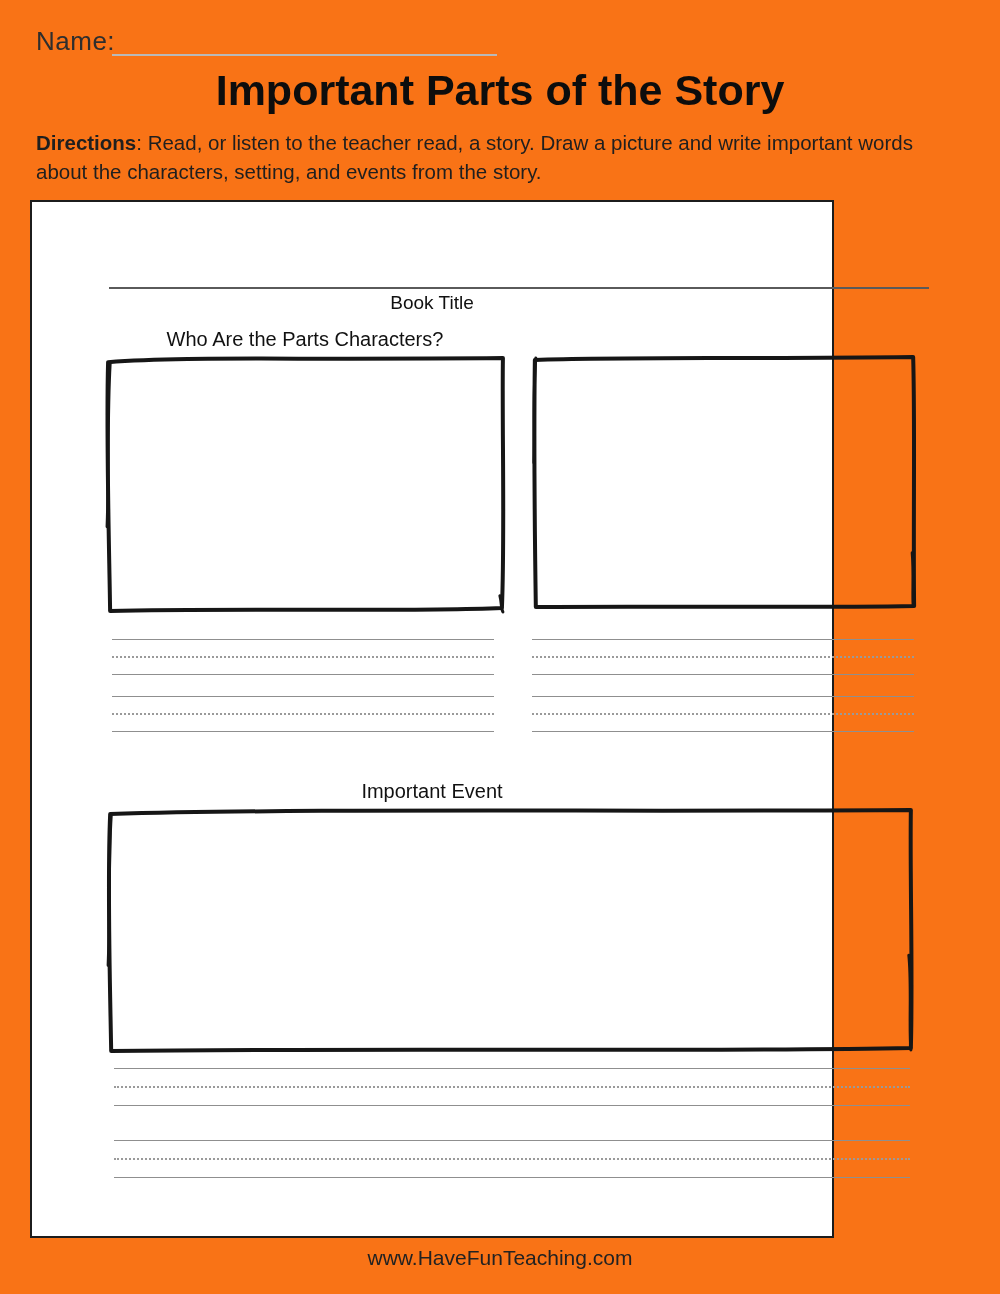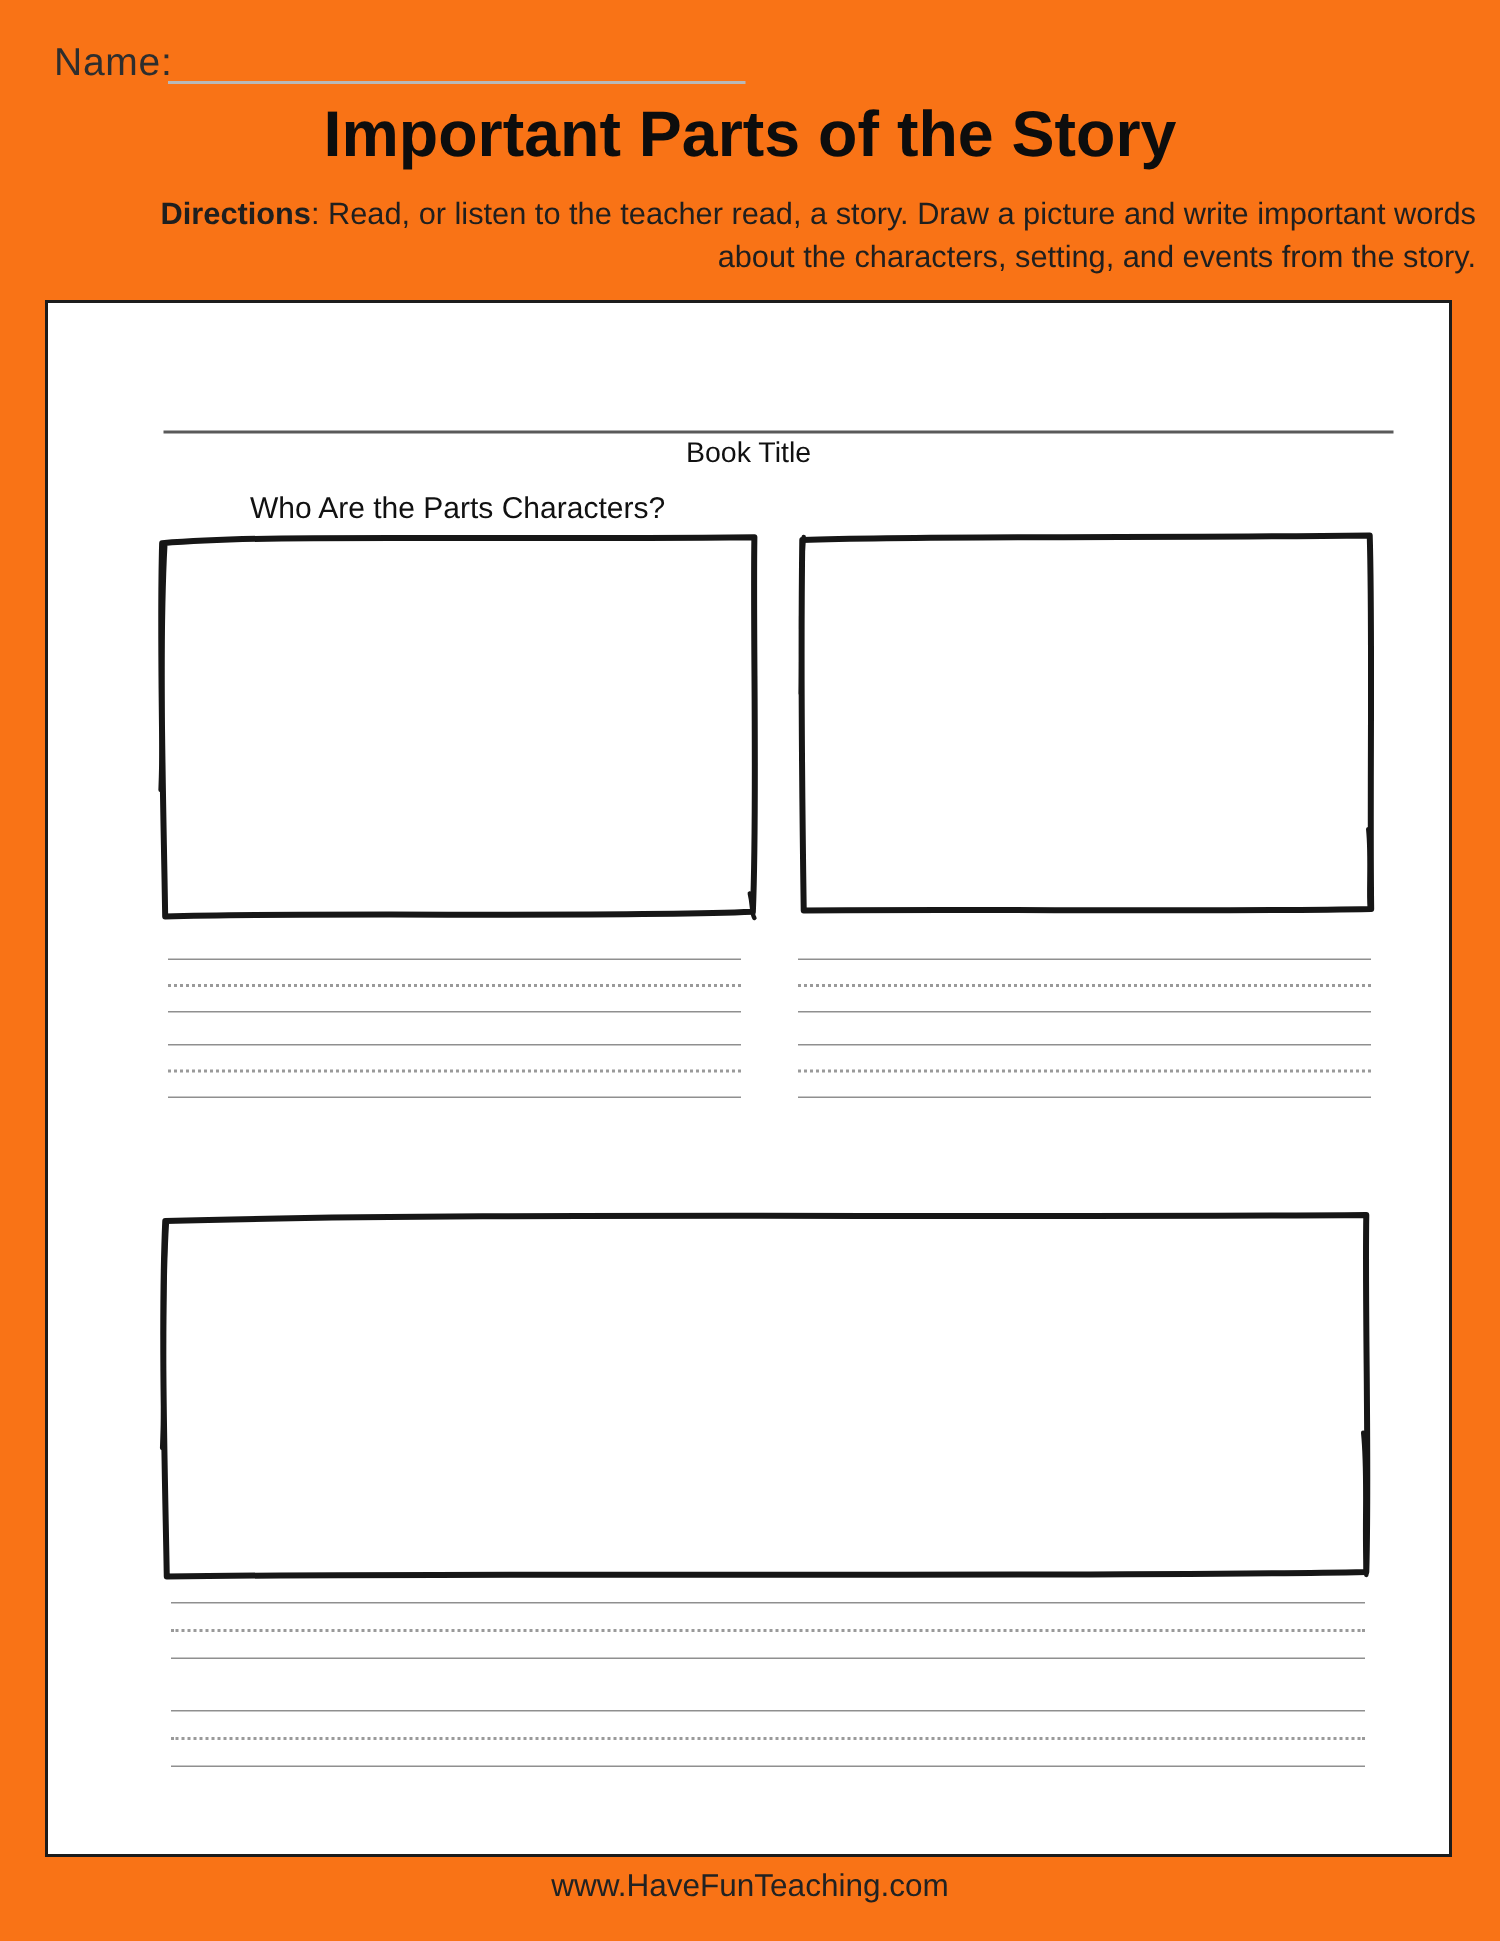--- a/index.html
+++ b/index.html
@@ -22,28 +22,28 @@
   .name-line {
     position: absolute; left: 112px; top: 54px; width: 385px; height: 0;
     border-bottom: 2px solid #b9b9b9;
   }
   .page-title {
     position: absolute; top: 66px; left: 0; width: 100%;
     text-align: center;
     font-size: 43px; font-weight: bold; letter-spacing: 0px; color: #0d0d0d;
   }
   .directions {
-    position: absolute; left: 52px; top: 128px; width: 932px;
-    font-size: 20.5px; line-height: 1.42; color: #1f1f1f; text-align: right;
+    position: absolute; left: 36px; top: 128px; width: 932px;
+    font-size: 20.5px; line-height: 1.42; color: #1f1f1f;
   }
   .directions b { font-weight: bold; }
 
   
   .frame {
-    position: absolute; left: 30px; top: 200px; width: 938px; height: 1038px;
+    position: absolute; left: 30px; top: 200px; width: 804px; height: 1038px;
     border: 2px solid #1c1c1c; background: #ffffff;
   }
 
   .book-title-line {
     position: absolute; left: 77px; top: 85px; width: 820px; height: 0;
     border-top: 2px solid #5a5a5a;
   }
   .book-title-label {
     position: absolute; top: 90px; left: 0; width: 100%;
     text-align: center; font-size: 19px; color: #111;
@@ -136,20 +136,21 @@
       <div class="wline"></div>
       <div class="wline dotted"></div>
       <div class="wline"></div>
     </div>
     <div class="write-block wb-set-2">
       <div class="wline"></div>
       <div class="wline dotted"></div>
       <div class="wline"></div>
     </div>
 
+    <div class="event-label">Important Event</div>
 
     <div class="sketch-box box-event">
       <svg viewBox="0 0 800 250" preserveAspectRatio="none">
         <path vector-effect="non-scaling-stroke" fill="none" stroke="#161616" stroke-width="4" stroke-linecap="round" stroke-linejoin="round" d="M8,10 C200,4 500,8 793,6 C792,70 795,170 793,242 C600,246 250,242 9,245 C8,185 5,80 8,10 Z"></path>
         <path vector-effect="non-scaling-stroke" fill="none" stroke="#161616" stroke-width="3" stroke-linecap="round" d="M9,12 C6,60 8,110 6,160"></path>
         <path vector-effect="non-scaling-stroke" fill="none" stroke="#161616" stroke-width="3" stroke-linecap="round" d="M791,150 C794,180 791,220 793,244"></path>
       </svg>
     </div>
 
     <div class="write-block wide wb-evt-1">

